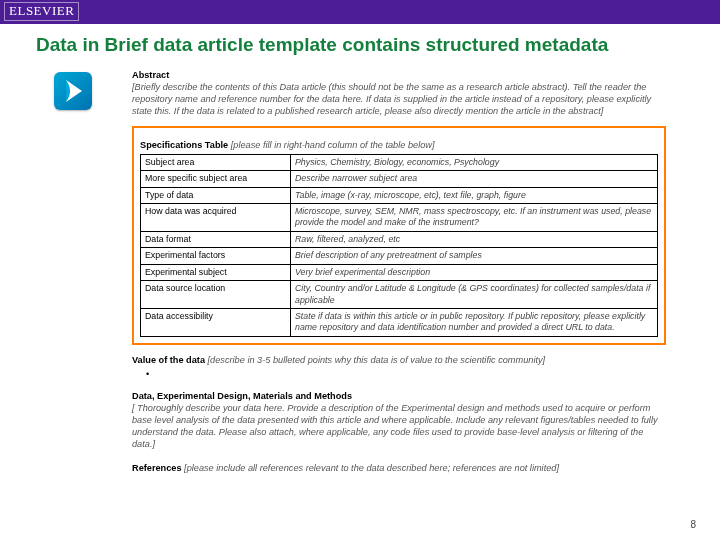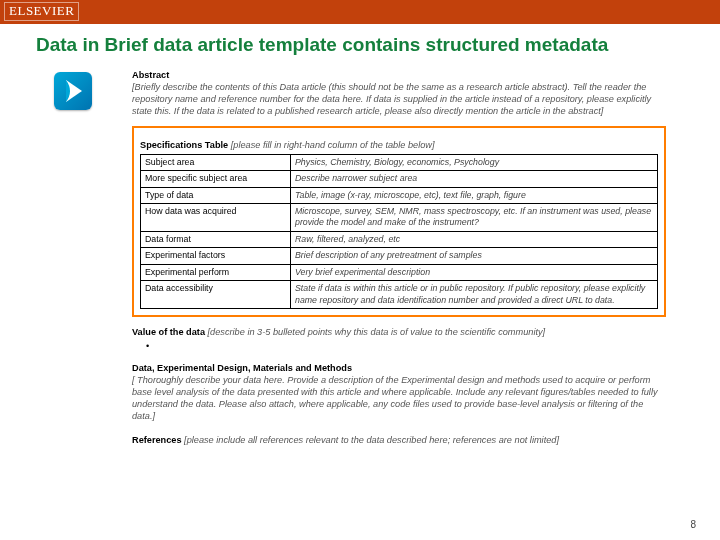--- a/index.html
+++ b/index.html
@@ -1,17 +1,17 @@
 <!DOCTYPE html>
 <html><head>
 <meta charset="utf-8">
 <style>
   * { box-sizing: border-box; margin: 0; padding: 0; }
   html, body { width: 720px; height: 540px; font-family: Arial, Helvetica, sans-serif; background: #fff; }
-  .topbar { background: #c2410c; height: 24px; width: 100%; position: relative; }
+  .topbar { background: #4c1d95; height: 24px; width: 100%; position: relative; }
   .brand { position: absolute; left: 4px; top: 2px; color: #fff; font-size: 13px; letter-spacing: 0.5px; font-family: "Times New Roman", serif; }
   .brand-box { display: inline-block; border: 1px solid rgba(255,255,255,0.5); padding: 0 4px 1px 4px; }
   .title { color: #15803d; font-size: 19px; font-weight: bold; padding: 10px 0 8px 36px; }
   .content { position: relative; padding: 0 54px 0 54px; }
   .icon-col { position: absolute; left: 54px; top: 2px; width: 42px; }
   .dib-icon { width: 38px; height: 38px; border-radius: 6px; background: linear-gradient(135deg,#00a7d8,#0073b0); position: relative; box-shadow: 0 1px 2px rgba(0,0,0,0.3); }
   .dib-icon svg { position: absolute; left: 6px; top: 6px; }
   .doc { margin-left: 78px; font-size: 9.2px; line-height: 1.3; color: #000; }
   .sec-head { font-weight: bold; margin-top: 6px; }
   .italic-gray { font-style: italic; color: #555; }
@@ -75,22 +75,26 @@
             </tr>
             <tr>
               <td class="label">Data format</td>
               <td class="val">Raw, filtered, analyzed, etc</td>
             </tr>
             <tr>
               <td class="label">Experimental factors</td>
               <td class="val">Brief description of any pretreatment of samples</td>
             </tr>
             <tr>
-              <td class="label">Experimental perform</td>
+              <td class="label">Experimental subject</td>
               <td class="val">Very brief experimental description</td>
+            </tr>
+            <tr>
+              <td class="label">Data source location</td>
+              <td class="val">City, Country and/or Latitude &amp; Longitude (&amp; GPS coordinates) for collected samples/data if applicable</td>
             </tr>
             <tr>
               <td class="label">Data accessibility</td>
               <td class="val">State if data is within this article or in public repository. If public repository, please explicitly name repository and data identification number and provided a direct URL to data.</td>
             </tr>
           </tbody>
       </table>
     </div>
 
     <div class="sec-head" style="margin-top:10px">

